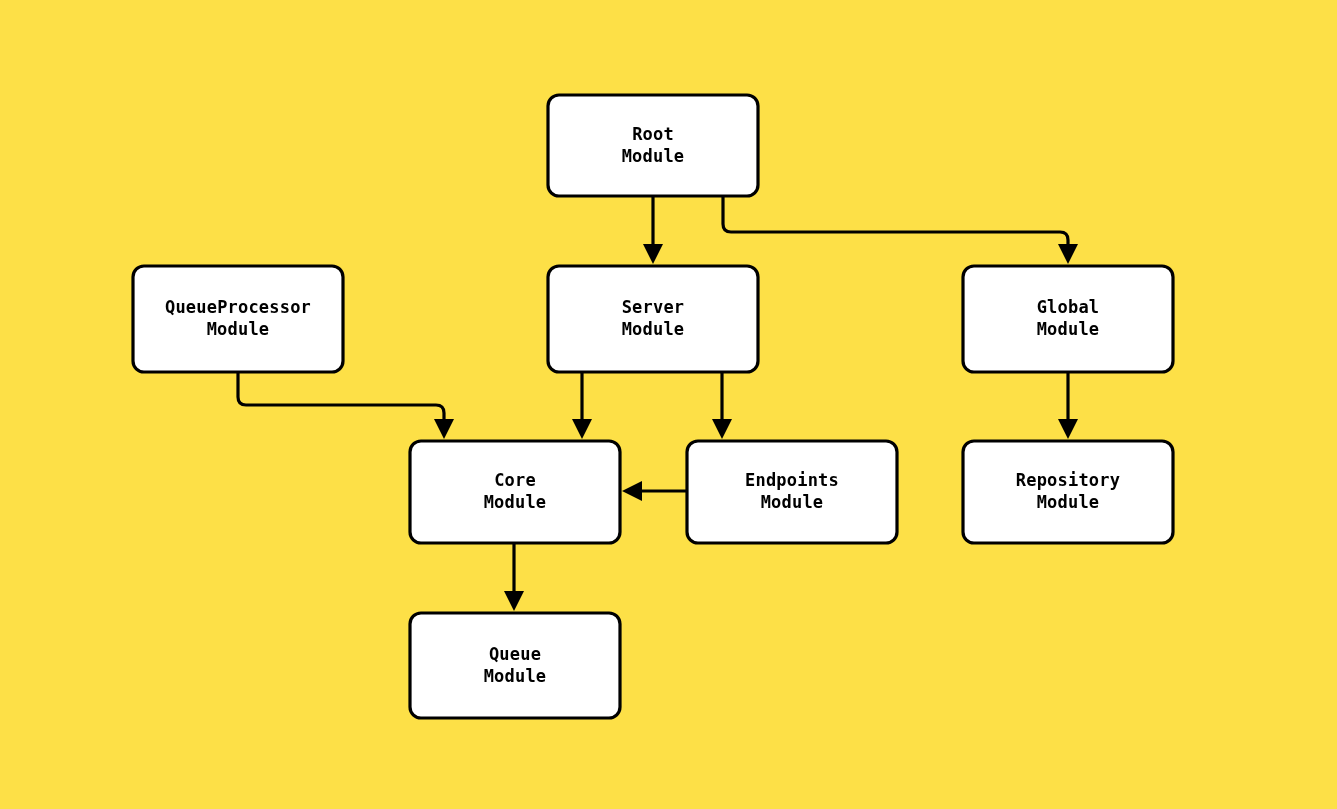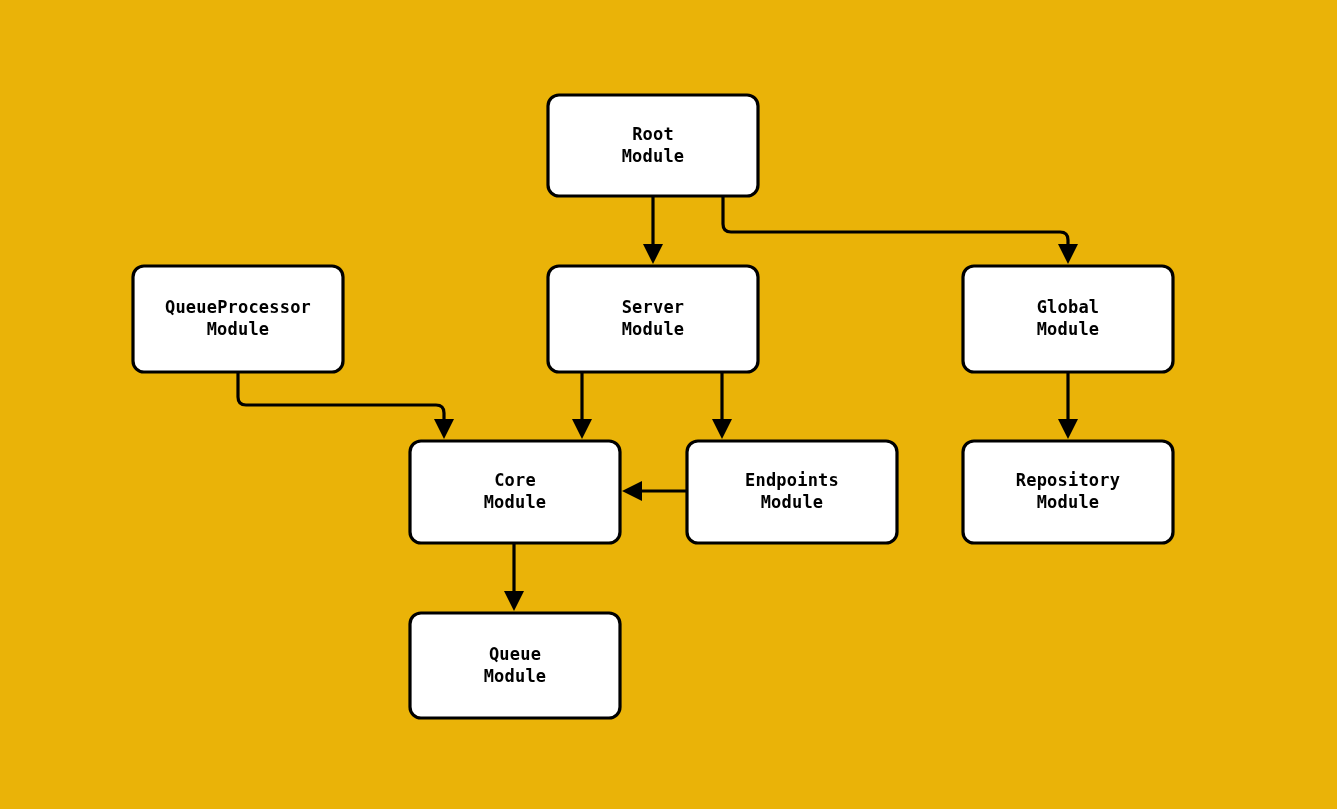--- a/index.html
+++ b/index.html
@@ -11,21 +11,21 @@
   body {
     width: 1337px;
     height: 809px;
     overflow: hidden;
     font-family: "DejaVu Sans Mono", "Liberation Mono", monospace;
   }
   #diagram-canvas {
     position: relative;
     width: 1337px;
     height: 809px;
-    background: #eab308;
+    background: #fde047;
   }
   svg.diagram-svg {
     position: absolute;
     top: 0;
     left: 0;
     width: 1337px;
     height: 809px;
     display: block;
   }
   .node-box {

